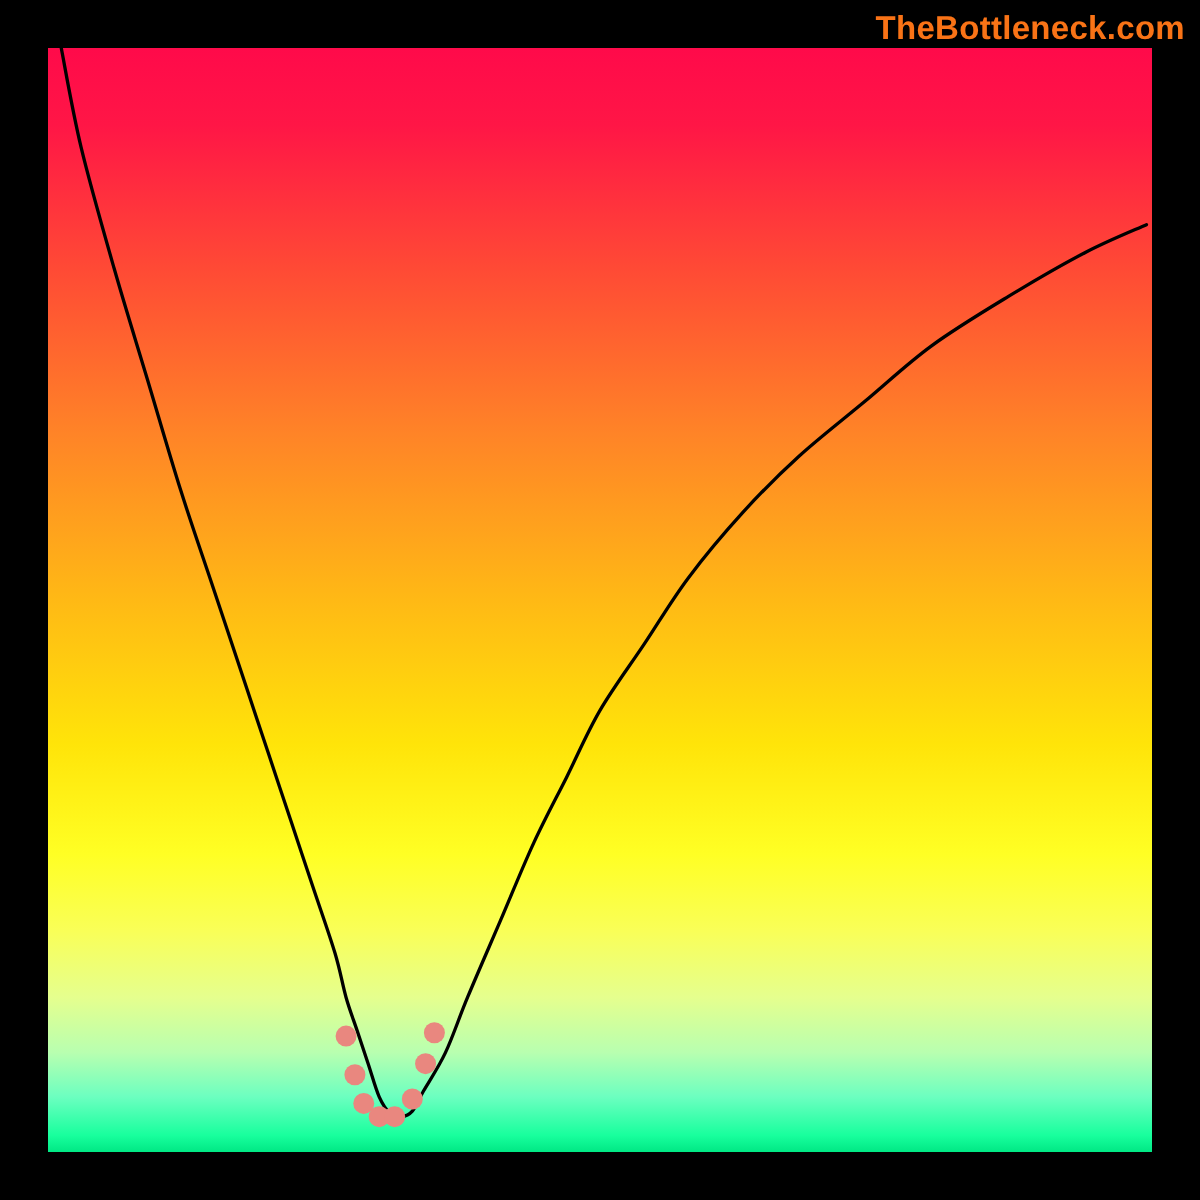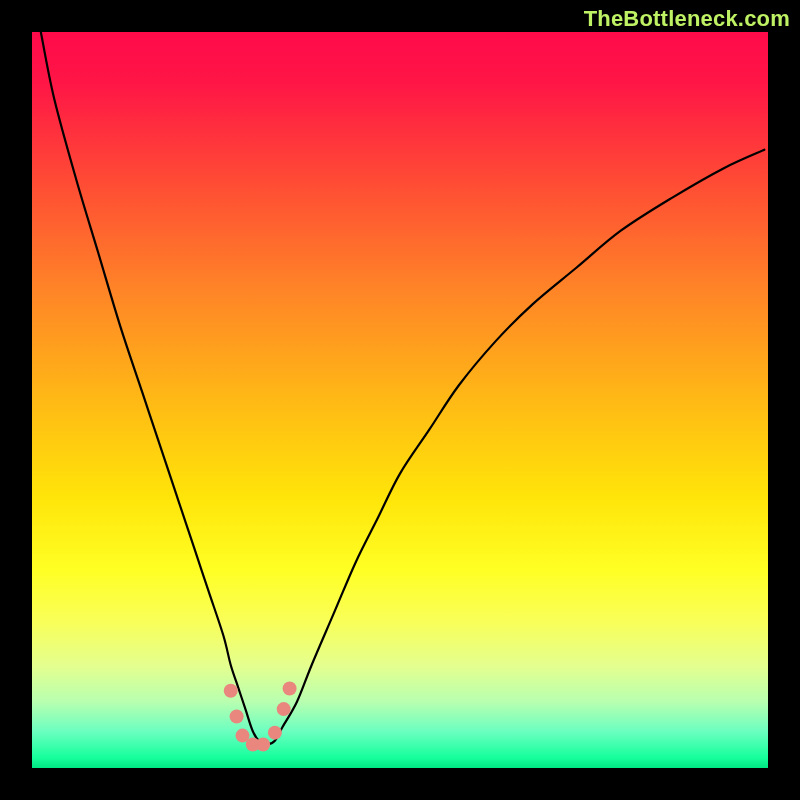--- a/index.html
+++ b/index.html
@@ -23,21 +23,21 @@
     position: absolute;
     top: 32px;
     left: 32px;
     width: 736px;
     height: 736px;
   }
   .watermark {
     position: absolute;
     top: 6px;
     right: 10px;
-    color: #bef264;
+    color: #f97316;
     font-size: 22px;
     font-weight: 600;
     letter-spacing: 0.2px;
     user-select: none;
   }
   svg { display: block; }
 </style>
 </head>
 <body>
 

